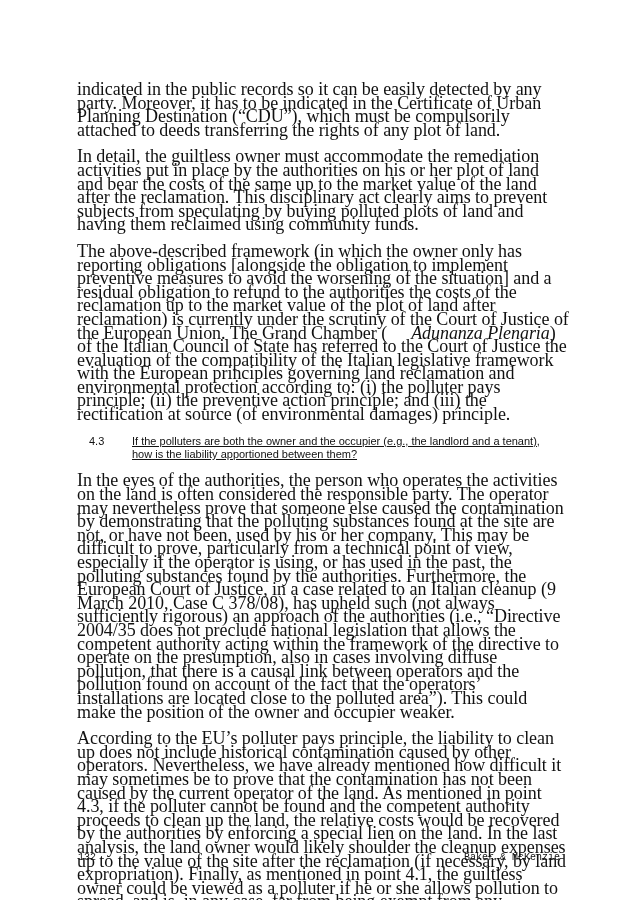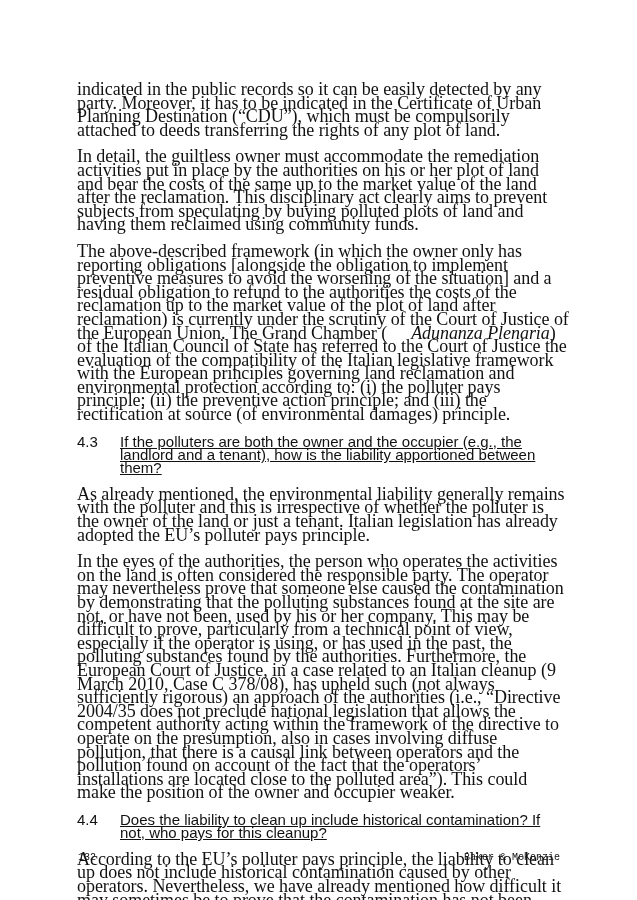--- a/index.html
+++ b/index.html
@@ -9,23 +9,23 @@
     font-family: "Liberation Serif", serif;
     font-size: 18px;
     line-height: 13.6px;
     margin: 0 0 13px 0;
     letter-spacing: -0.05px;
   }
   .para i { font-style: italic; margin-left: 24px; }
   .heading {
     display: flex;
     font-family: "Liberation Sans", sans-serif;
-    font-size: 15px;
+    font-size: 11px;
     line-height: 13.4px;
-    margin: 0 0 13px 0;
+    margin: 0 0 13px 12px;
   }
   .heading .num { width: 43px; flex: 0 0 43px; }
   .heading .q { flex: 1; padding-right: 20px; text-decoration: underline; }
   .footer {
     position: absolute; top: 852px; left: 78px; width: 482px;
     font-family: Liberation Mono, monospace; font-size: 10px; color: #111;
     display: flex; justify-content: space-between;
   }
 </style>
 </head>
@@ -34,27 +34,22 @@
 <div class="page">
   <p class="para">indicated in the public records so it can be easily detected by any party. Moreover, it has to be indicated in the Certificate of Urban Planning Destination (“CDU”), which must be compulsorily attached to deeds transferring the rights of any plot of land.</p>
   <p class="para">In detail, the guiltless owner must accommodate the remediation activities put in place by the authorities on his or her plot of land and bear the costs of the same up to the market value of the land after the reclamation. This disciplinary act clearly aims to prevent subjects from speculating by buying polluted plots of land and having them reclaimed using community funds.</p>
   <p class="para"><span>The above-described framework (in which the owner only has reporting obligations [alongside the obligation to implement preventive measures to avoid the worsening of the situation] and a residual obligation to refund to the authorities the costs of the reclamation up to the market value of the plot of land after reclamation) is currently under the scrutiny of the Court of Justice of the European Union. The Grand Chamber (</span><i>Adunanza Plenaria</i><span>) of the Italian Council of State has referred to the Court of Justice the evaluation of the compatibility of the Italian legislative framework with the European principles governing land reclamation and environmental protection according to: (i) the polluter pays principle; (ii) the preventive action principle; and (iii) the rectification at source (of environmental damages) principle.</span></p>
 
   <div class="heading">
     <span class="num">4.3</span>
     <span class="q">If the polluters are both the owner and the occupier (e.g., the landlord and a tenant), how is the liability apportioned between them?</span>
   </div>
 
-  <p class="para">As already mentioned, the environmental liability generally remains with the polluter and this is irrespective of whether the polluter is the owner of the land or just a tenant. Italian legislation has already adopted the EU’s polluter pays principle.</p>
   <p class="para">In the eyes of the authorities, the person who operates the activities on the land is often considered the responsible party. The operator may nevertheless prove that someone else caused the contamination by demonstrating that the polluting substances found at the site are not, or have not been, used by his or her company. This may be difficult to prove, particularly from a technical point of view, especially if the operator is using, or has used in the past, the polluting substances found by the authorities. Furthermore, the European Court of Justice, in a case related to an Italian cleanup (9 March 2010, Case C 378/08), has upheld such (not always sufficiently rigorous) an approach of the authorities (i.e., “Directive 2004/35 does not preclude national legislation that allows the competent authority acting within the framework of the directive to operate on the presumption, also in cases involving diffuse pollution, that there is a causal link between operators and the pollution found on account of the fact that the operators’ installations are located close to the polluted area”). This could make the position of the owner and occupier weaker.</p>
 
-  <div class="heading">
-    <span class="num">4.4</span>
-    <span class="q">Does the liability to clean up include historical contamination? If not, who pays for this cleanup?</span>
-  </div>
 
   <p class="para">According to the EU’s polluter pays principle, the liability to clean up does not include historical contamination caused by other operators. Nevertheless, we have already mentioned how difficult it may sometimes be to prove that the contamination has not been caused by the current operator of the land. As mentioned in point 4.3, if the polluter cannot be found and the competent authority proceeds to clean up the land, the relative costs would be recovered by the authorities by enforcing a special lien on the land. In the last analysis, the land owner would likely shoulder the cleanup expenses up to the value of the site after the reclamation (if necessary, by land expropriation). Finally, as mentioned in point 4.1, the guiltless owner could be viewed as a polluter if he or she allows pollution to spread, and is, in any case, far from being exempt from any obligation in case of pollution. Pursuant to Decree No. 152/2006, both the polluter and the owner-occupier of the site where the pollution took place/was discovered are subject to obligations of reporting pollution to authorities and implementing preventive measures to avoid the worsening of the situation (see point 16).</p>
 </div>
 
 <div class="footer">
   <span>132</span>
   <span>Baker &amp; McKenzie</span>
 </div>
 
 </body></html>

